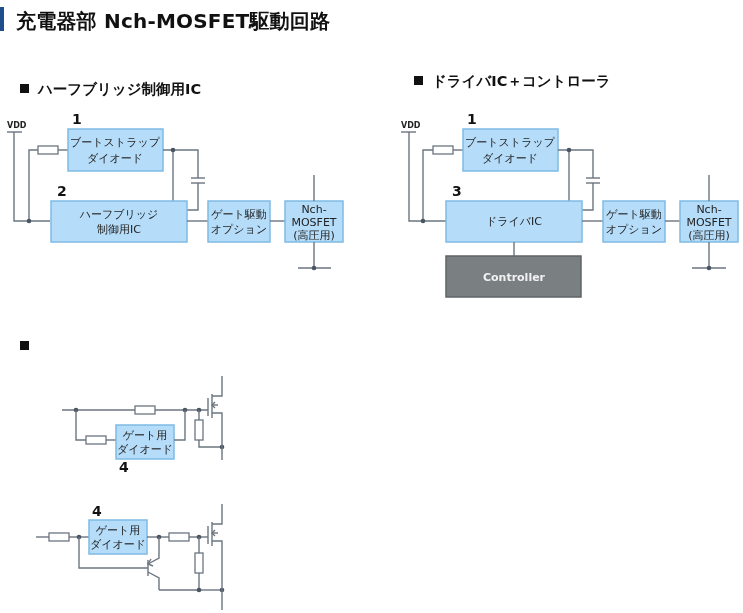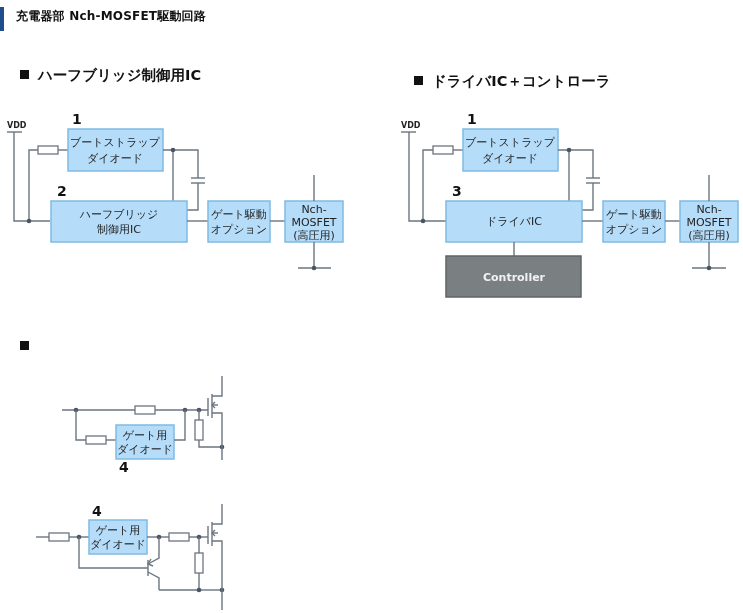--- a/index.html
+++ b/index.html
@@ -1,39 +1,39 @@
 <!DOCTYPE html>
 <html><head>
 <meta charset="utf-8">
 <style>
   html, body { margin:0; padding:0; background:#ffffff; }
   body { width:743px; height:613px; position:relative; overflow:hidden;
          font-family:"DejaVu Sans", "Liberation Sans", sans-serif; color:#111; }
   .page-title-bar { position:absolute; left:0; top:7px; width:4px; height:24px; background:#1f4e8c; }
-  .page-title { position:absolute; left:16px; top:8px; font-size:12px; font-weight:bold; letter-spacing:0.2px; }
+  .page-title { position:absolute; left:16px; top:8px; font-size:20px; font-weight:bold; letter-spacing:0.2px; }
   .section-title { position:absolute; font-size:14.5px; font-weight:bold; }
   .section-title .sq { display:inline-block; width:9px; height:9px; background:#111; margin-right:9px; vertical-align:1px; }
   svg { position:absolute; left:0; top:0; }
   .blk { fill:#b5dcf9; stroke:#7fbbe4; stroke-width:1.5; }
   .wire { stroke:#6b7580; stroke-width:1.4; fill:none; }
   .res { fill:#fff; stroke:#6b7580; stroke-width:1.3; }
   .dot { fill:#4a5563; }
   .bt { font-family:"DejaVu Sans", sans-serif; font-size:11px; fill:#222; text-anchor:middle; }
   .num { font-family:"DejaVu Sans", sans-serif; font-size:14px; font-weight:bold; fill:#111; }
   .vdd { font-family:"DejaVu Sans", sans-serif; font-size:8px; font-weight:bold; fill:#222; }
   .ctrl { fill:#7a7f82; stroke:#5f6467; stroke-width:1.5; }
   .ctrl-t { font-family:"DejaVu Sans", sans-serif; font-size:11px; font-weight:bold; fill:#f2f2f2; text-anchor:middle; }
 </style>
 </head>
 <body>
 
 <div class="page-title-bar"></div>
 <div class="page-title">充電器部 Nch-MOSFET駆動回路</div>
 
-<div class="section-title" style="left:20px;top:66px;"><span class="sq"></span><span>ハーフブリッジ制御用IC</span></div>
+<div class="section-title" style="left:20px;top:80px;"><span class="sq"></span><span>ハーフブリッジ制御用IC</span></div>
 <div class="section-title" style="left:414px;top:72px;"><span class="sq"></span><span>ドライバIC＋コントローラ</span></div>
 <div class="section-title" style="left:20px;top:338px;"><span class="sq"></span></div>
 
 <svg width="743" height="613" viewBox="0 0 743 613">
 
   <g>
     <text class="vdd" x="7" y="128">VDD</text>
     <line class="wire" x1="7" y1="132" x2="22" y2="132"></line>
     <polyline class="wire" points="14,132 14,221 50,221"></polyline>
     <polyline class="wire" points="29,221 29,150 38,150"></polyline>

